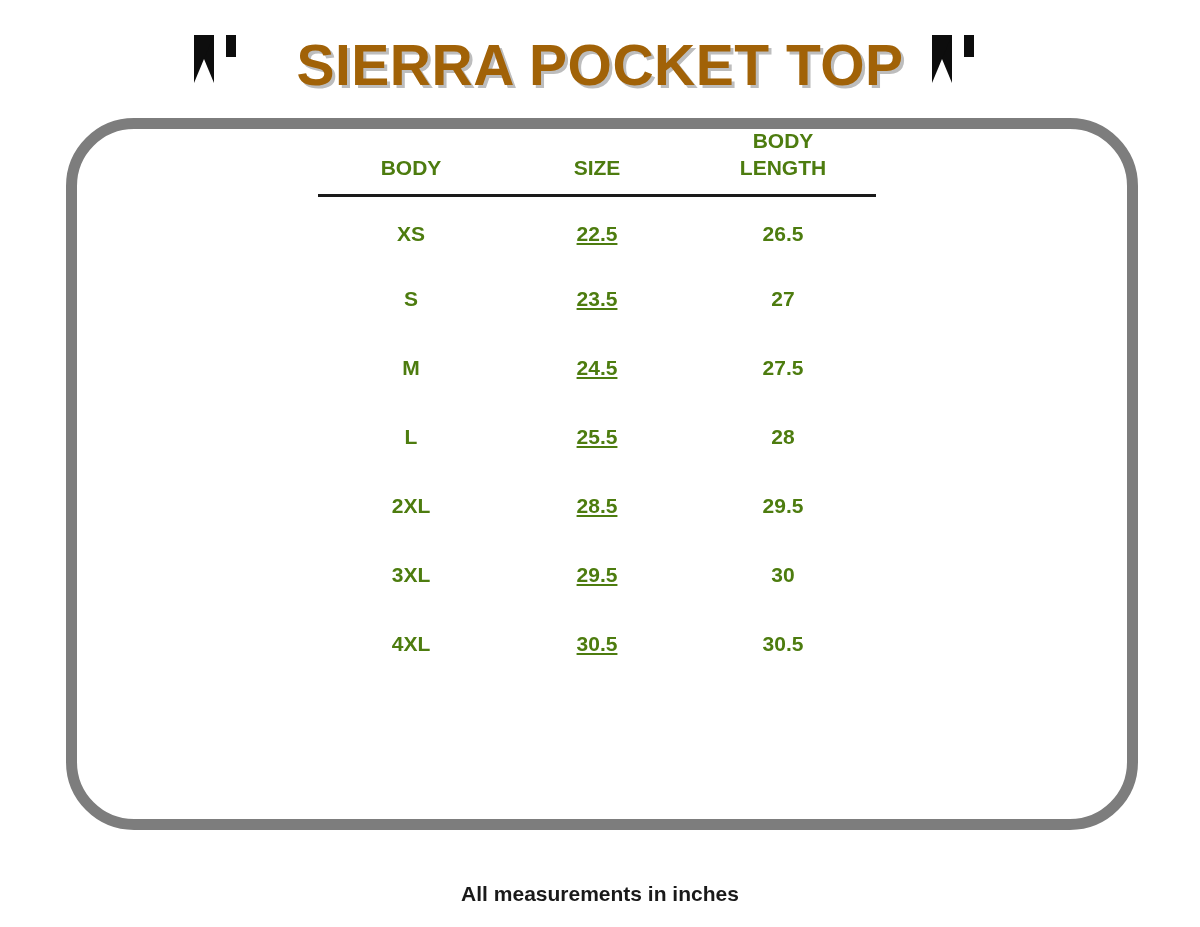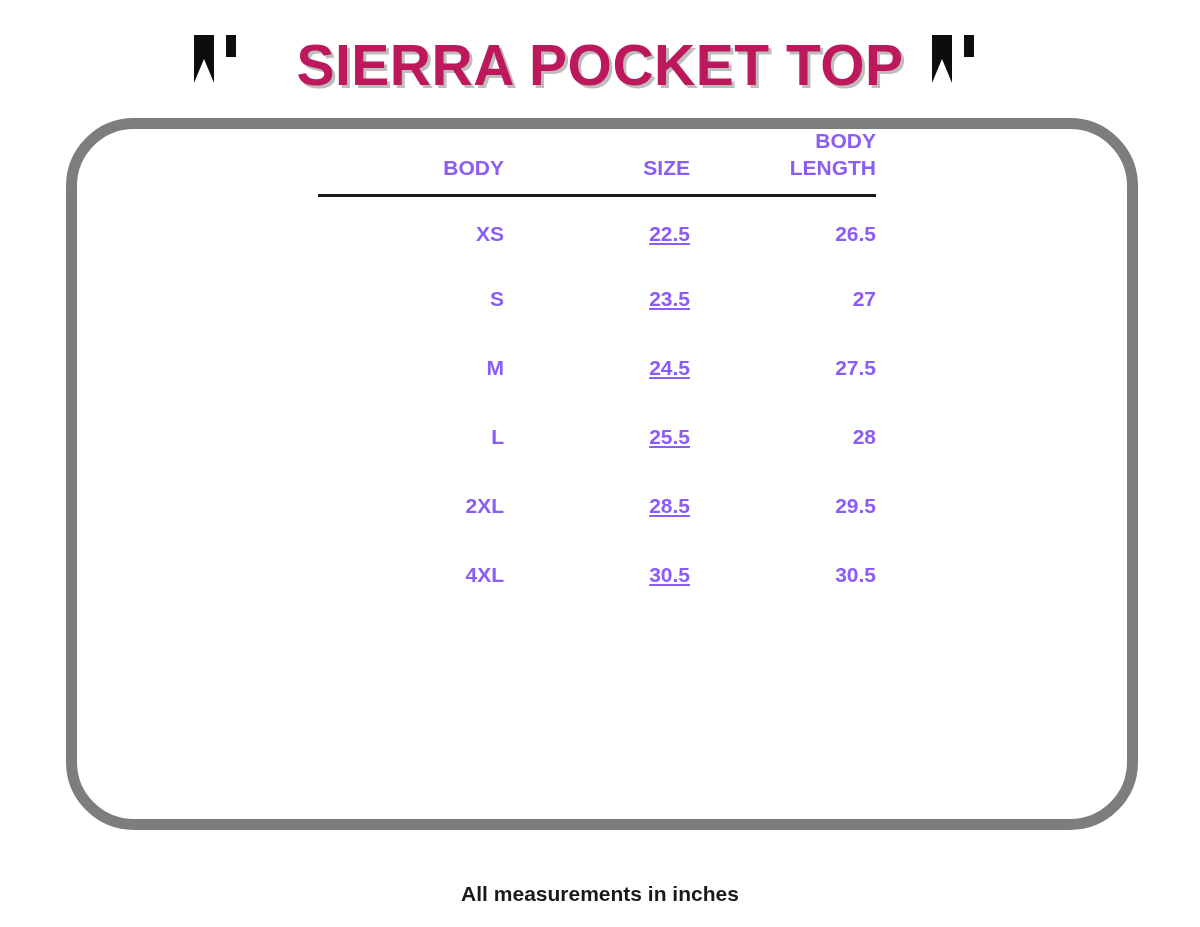--- a/index.html
+++ b/index.html
@@ -40,21 +40,21 @@
     flex: 0 0 auto;
     display: block;
   }
 
   .chart-title {
     font-size: 57px;
     font-weight: 700;
     letter-spacing: 0.5px;
     line-height: 1;
     white-space: nowrap;
-    color: #be185d;
+    color: #a16207;
     text-shadow: 3px 3px 0 #bdbdbd;
     font-family: "Liberation Sans", sans-serif;
   }
 
   
   .frame {
     position: absolute;
     left: 66px;
     top: 118px;
     width: 1072px;
@@ -73,23 +73,23 @@
   }
 
   table.size-table {
     width: 558px;
     border-collapse: collapse;
     table-layout: fixed;
   }
 
   table.size-table th,
   table.size-table td {
-    text-align: right;
+    text-align: center;
     font-weight: 700;
-    color: #8b5cf6;
+    color: #4d7c0f;
     font-family: "Liberation Sans", sans-serif;
   }
 
   table.size-table th {
     font-size: 21px;
     line-height: 1.28;
     padding: 2px 0 12px 0;
     vertical-align: bottom;
     border-bottom: 3px solid #1a1a1a;
   }
@@ -187,20 +187,25 @@
           <td class="v-size">L</td>
           <td class="v-bust">25.5</td>
           <td class="v-len">28</td>
         </tr>
         <tr>
           <td class="v-size">2XL</td>
           <td class="v-bust">28.5</td>
           <td class="v-len">29.5</td>
         </tr>
         <tr>
+          <td class="v-size">3XL</td>
+          <td class="v-bust">29.5</td>
+          <td class="v-len">30</td>
+        </tr>
+        <tr>
           <td class="v-size">4XL</td>
           <td class="v-bust">30.5</td>
           <td class="v-len">30.5</td>
         </tr>
       </tbody>
     </table>
   </div>
 
   <div class="footnote">All measurements in inches</div>
 

